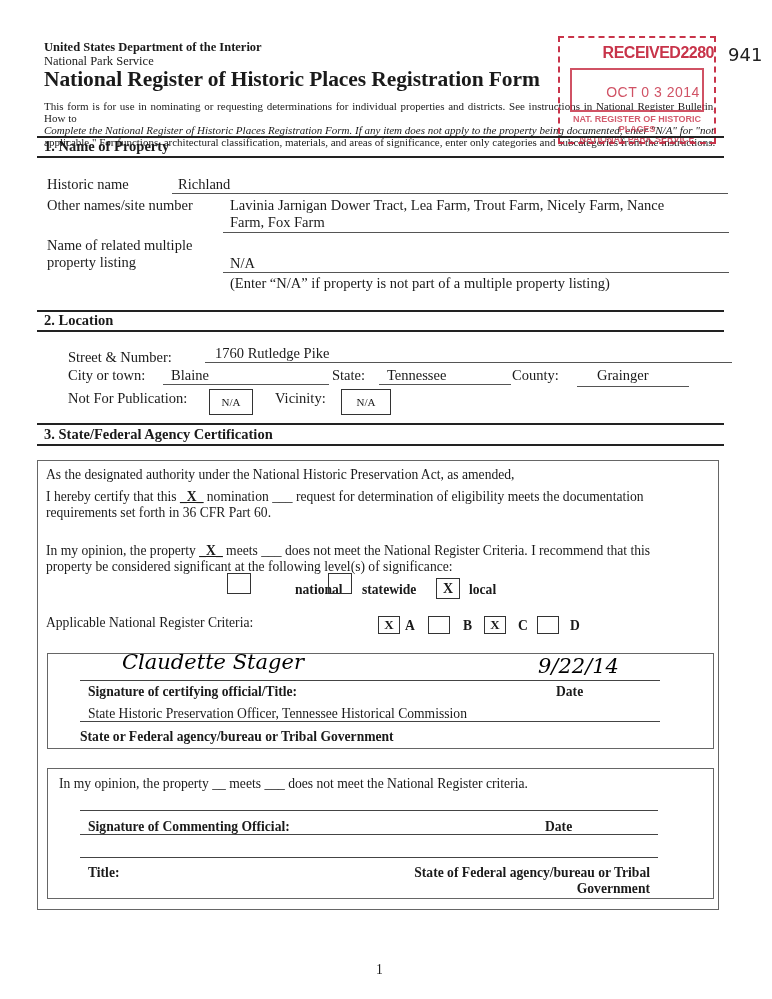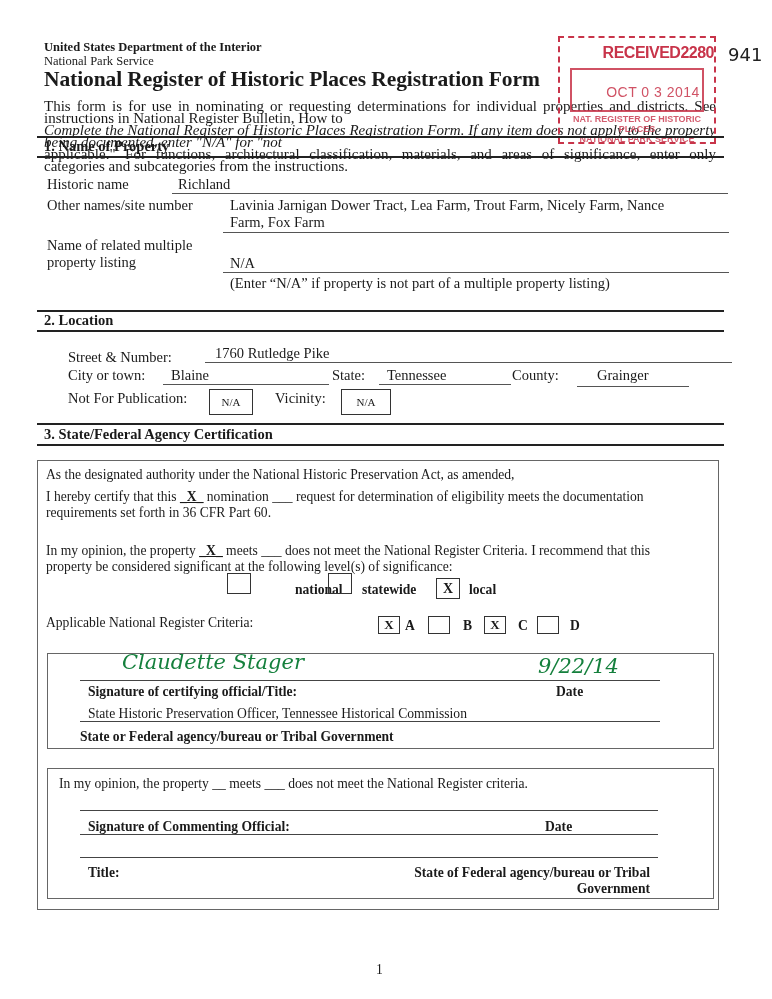--- a/index.html
+++ b/index.html
@@ -2,41 +2,41 @@
 <html><head>
 <meta charset="utf-8">
 <style>
   html, body { margin: 0; padding: 0; background: #ffffff; }
   body { width: 772px; height: 999px; position: relative; overflow: hidden;
          font-family: "Liberation Serif", "DejaVu Serif", serif; color: #1a1a1a; }
   .abs { position: absolute; }
   .dept { left: 44px; top: 40px; font-size: 12.5px; font-weight: bold; }
   .nps { left: 44px; top: 54px; font-size: 12.5px; }
   .title { left: 44px; top: 67px; font-size: 21.5px; font-weight: bold; letter-spacing: -0.1px; }
-  .intro { left: 44px; top: 100px; width: 672px; font-size: 15px; line-height: 12px; text-align: justify; }
+  .intro { left: 44px; top: 100px; width: 672px; font-size: 11px; line-height: 12px; text-align: justify; }
   .hr-thick { height: 2px; background: #222; }
   .hr-thin { height: 1px; background: #444; }
   .sec-head { font-size: 14.5px; font-weight: bold; }
   .lbl { font-size: 14.5px; }
   .val { font-size: 14.5px; }
   .uline { border-bottom: 1px solid #555; }
   .box { border: 1px solid #333; box-sizing: border-box; }
   .small-box { font-size: 11px; text-align: center; line-height: 24px; }
   .cert { left: 37px; top: 460px; width: 682px; height: 450px; border: 1px solid #666; box-sizing: border-box; }
   .p { font-size: 13.6px; line-height: 15.5px; }
   .b { font-weight: bold; }
   .cb { width: 24px; height: 21px; border: 1px solid #333; box-sizing: border-box; font-size: 14px; font-weight: bold; text-align: center; line-height: 19px; }
   .cb-sm { width: 22px; height: 18px; border: 1px solid #333; box-sizing: border-box; font-size: 13px; font-weight: bold; text-align: center; line-height: 16px; }
   .inner-box { border: 1px solid #666; box-sizing: border-box; }
   .stamp { left: 558px; top: 36px; width: 158px; height: 108px; border: 2px dashed #c8344a; box-sizing: border-box; color: #c8344a; font-family: "Liberation Sans", "DejaVu Sans", sans-serif; }
   .stamp-top { position: absolute; left: 0; right: 0; top: 6px; text-align: right; font-size: 16px; font-weight: bold; letter-spacing: -0.5px; }
   .stamp-inner { position: absolute; left: 10px; right: 10px; top: 30px; height: 44px; border: 2px solid #c8344a; box-sizing: border-box; text-align: center; font-size: 14px; line-height: 44px; letter-spacing: 0.5px; opacity: 0.85; padding-left: 32px; }
   .stamp-bot { position: absolute; left: 6px; right: 6px; top: 76px; text-align: center; font-size: 9px; font-weight: bold; line-height: 10px; opacity: 0.8; }
   .handnum { left: 728px; top: 44px; font-family: "DejaVu Sans", sans-serif; font-size: 18px; color: #222; }
-  .sig { font-family: "DejaVu Serif", serif; font-style: italic; color: #15803d; font-size: 21px; }
+  .sig { font-family: "DejaVu Serif", serif; font-style: italic; color: #000000; font-size: 21px; }
 </style>
 </head>
 <body>
 
 <div class="abs dept">United States Department of the Interior</div>
 <div class="abs nps">National Park Service</div>
 <div class="abs title">National Register of Historic Places Registration Form</div>
 <div class="abs intro">
   <div>This form is for use in nominating or requesting determinations for individual properties and districts.  See instructions in National Register Bulletin, How to</div>
   <div style="font-style:italic;">Complete the National Register of Historic Places Registration Form.  If any item does not apply to the property being documented, enter "N/A" for "not</div>

